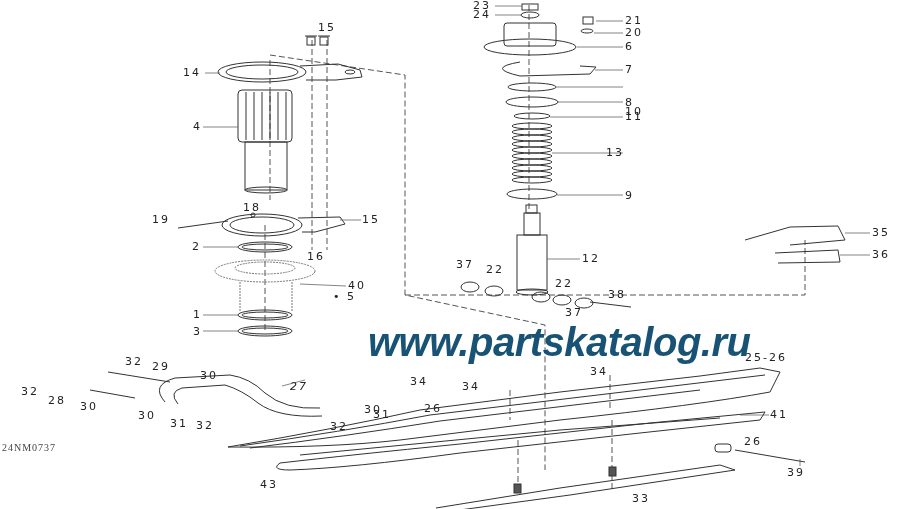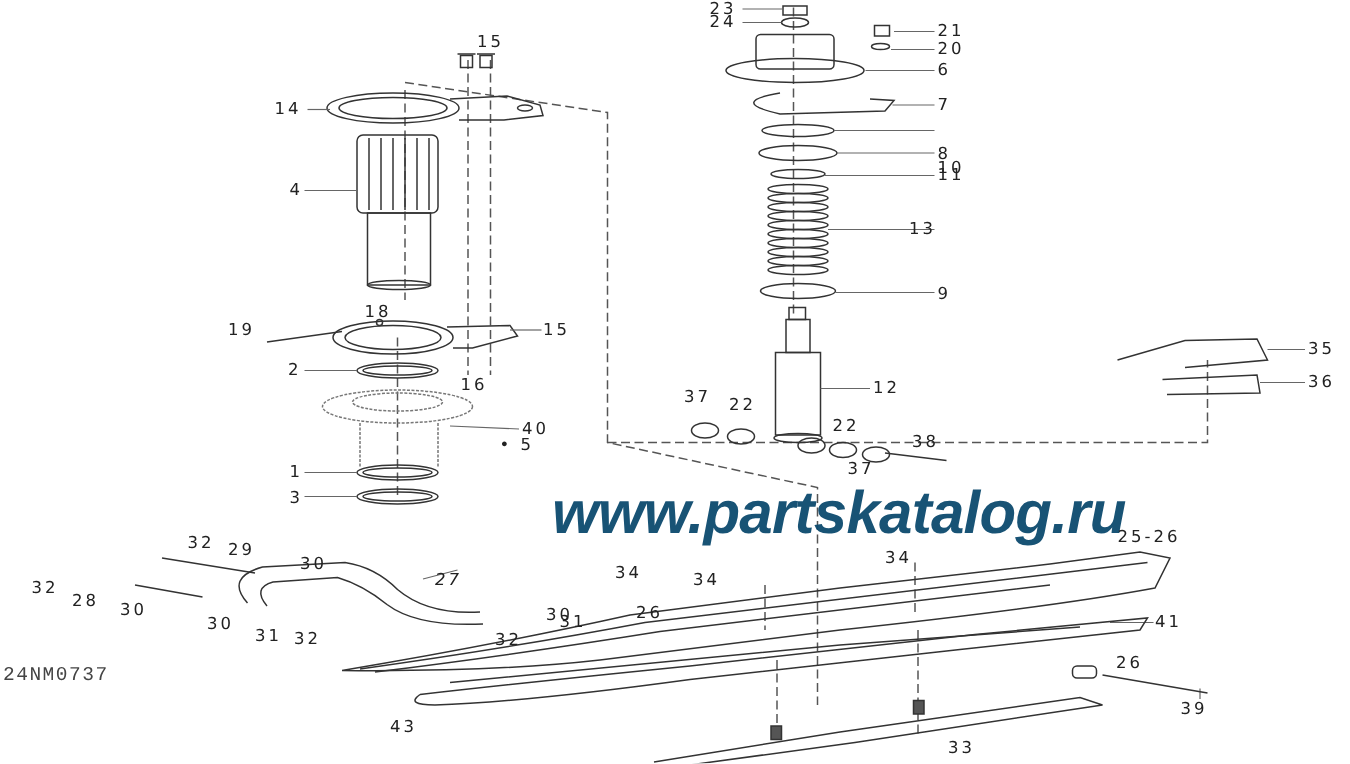--- a/index.html
+++ b/index.html
@@ -1,19 +1,19 @@
 <!DOCTYPE html>
 <html><head>
 <meta charset="utf-8">
 <style>
   html,body{margin:0;padding:0;background:#fff;}
   #stage{position:relative;width:900px;height:509px;overflow:hidden;background:#fff;font-family:"Liberation Sans",sans-serif;}
   svg{position:absolute;left:0;top:0;}
   .lbl{position:absolute;font-family:"DejaVu Sans",sans-serif;font-size:11px;letter-spacing:2px;color:#222;line-height:12px;white-space:nowrap;}
-  .code{position:absolute;font-family:Liberation Mono, monospace;font-size:13px;letter-spacing:1px;color:#444;text-align:right;}
+  .code{position:absolute;font-family:Liberation Serif, serif;font-size:10px;letter-spacing:1px;color:#444;text-align:right;}
   .wm{position:absolute;font-family:"Liberation Sans",sans-serif;font-weight:bold;font-style:italic;font-size:40px;color:#0c4a6e;opacity:.95;white-space:nowrap;letter-spacing:-0.5px;}
 </style>
 </head>
 <body>
 
 <div id="stage">
 
   <svg width="900" height="509" viewBox="0 0 900 509" fill="none" stroke="#333" stroke-width="1">
 
     <g stroke-dasharray="6,3" stroke="#555">

